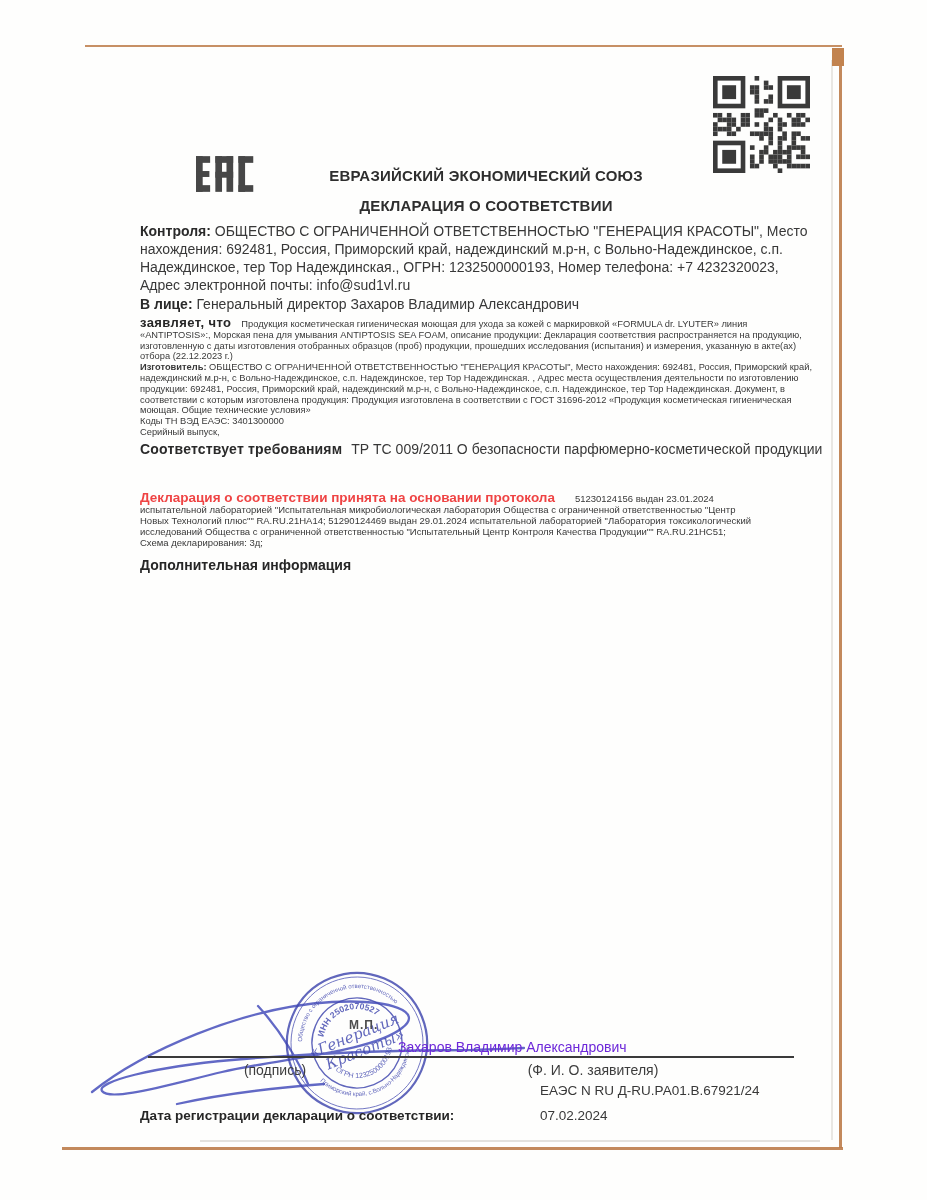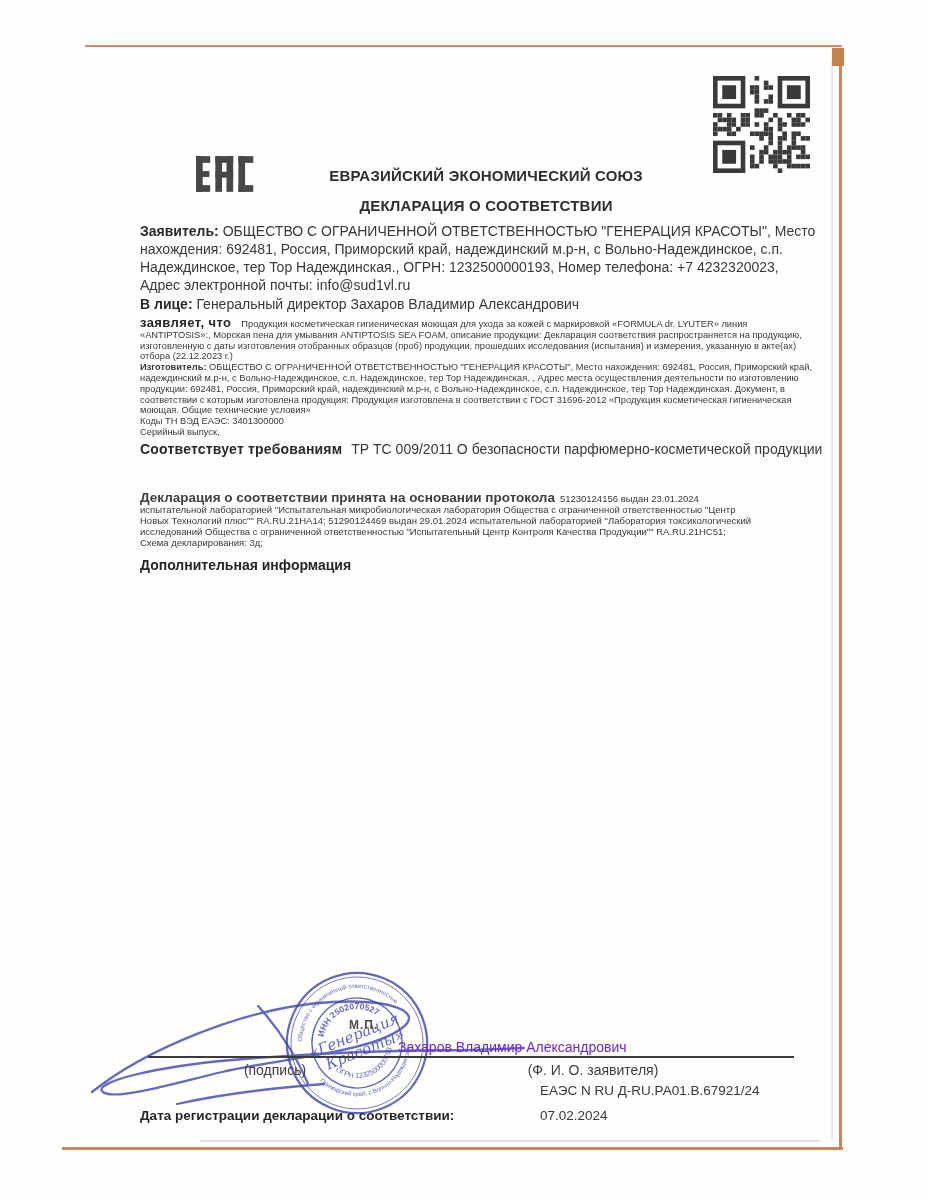--- a/index.html
+++ b/index.html
@@ -30,21 +30,21 @@
 
   .declares{position:absolute;left:140px;top:318px;width:680px;font-size:9.3px;line-height:10.8px;}
   .declares .lbl{font-size:13px;font-weight:700;color:#262626;letter-spacing:.4px;margin-right:10px;}
   .sm-b{font-weight:700;}
 
   .compliance{top:440px;width:700px;line-height:19px;}
   .compliance b{letter-spacing:.2px;}
   .compliance .val{margin-left:9px;}
 
   .basis{position:absolute;left:140px;top:492px;width:612px;font-size:9.5px;line-height:11px;}
-  .basis .lbl{font-size:13.5px;font-weight:700;color:#404040;margin-right:5px;}
+  .basis .lbl{font-size:13.5px;font-weight:700;color:#ef4444;margin-right:20px;}
 
   .additional{top:556px;font-weight:700;color:#262626;}
   .validity{top:616px;width:600px;line-height:21px;}
 
   
   .sig-svg{position:absolute;left:72px;top:972px;width:470px;height:150px;}
   .stamp-svg{position:absolute;left:282px;top:968px;width:150px;height:150px;}
   .mp-mark{position:absolute;left:349px;top:1018px;font-size:12px;font-weight:700;color:#4c4c4c;letter-spacing:1px;}
   .form-line{position:absolute;left:148px;top:1056px;width:646px;height:0;border-top:2px solid #3a3a3a;}
   .sig-name{position:absolute;left:398px;top:1039px;font-size:14px;color:#6d28d9;}
@@ -213,21 +213,21 @@
       <rect x="0" y="64.66666666666666" width="32.33333333333333" height="32.33333333333333" fill="#3a3a3a"></rect>
       <rect x="4.619047619047619" y="69.28571428571428" width="23.095238095238095" height="23.095238095238095" fill="#fff"></rect>
       <rect x="9.238095238095237" y="73.9047619047619" width="13.857142857142856" height="13.857142857142856" fill="#3a3a3a"></rect>
     </svg>
 
   <div class="titles">
     <h1>ЕВРАЗИЙСКИЙ ЭКОНОМИЧЕСКИЙ СОЮЗ</h1>
     <h1>ДЕКЛАРАЦИЯ О СООТВЕТСТВИИ</h1>
   </div>
 
-  <p class="para applicant"><b>Заявитель:</b> <span>ОБЩЕСТВО С ОГРАНИЧЕННОЙ ОТВЕТСТВЕННОСТЬЮ "ГЕНЕРАЦИЯ КРАСОТЫ", Место нахождения: 692481, Россия, Приморский край, надеждинский м.р-н, с Вольно-Надеждинское, с.п. Надеждинское, тер Тор Надеждинская., ОГРН: 1232500000193, Номер телефона: +7 4232320023, Адрес электронной почты: info@sud1vl.ru</span></p>
+  <p class="para applicant"><b>Контроля:</b> <span>ОБЩЕСТВО С ОГРАНИЧЕННОЙ ОТВЕТСТВЕННОСТЬЮ "ГЕНЕРАЦИЯ КРАСОТЫ", Место нахождения: 692481, Россия, Приморский край, надеждинский м.р-н, с Вольно-Надеждинское, с.п. Надеждинское, тер Тор Надеждинская., ОГРН: 1232500000193, Номер телефона: +7 4232320023, Адрес электронной почты: info@sud1vl.ru</span></p>
 
   <p class="para person"><b>В лице:</b> <span>Генеральный директор Захаров Владимир Александрович</span></p>
 
   <div class="declares">
     <b class="lbl">заявляет, что</b><span>Продукция косметическая гигиеническая моющая для ухода за кожей с маркировкой «FORMULA dr. LYUTER» линия «ANTIPTOSIS»:, Морская пена для умывания ANTIPTOSIS SEA FOAM, описание продукции: Декларация соответствия распространяется на продукцию, изготовленную с даты изготовления отобранных образцов (проб) продукции, прошедших исследования (испытания) и измерения, указанную в акте(ах) отбора (22.12.2023 г.)</span><br>
     <span class="sm-b">Изготовитель:</span> <span>ОБЩЕСТВО С ОГРАНИЧЕННОЙ ОТВЕТСТВЕННОСТЬЮ "ГЕНЕРАЦИЯ КРАСОТЫ", Место нахождения: 692481, Россия, Приморский край, надеждинский м.р-н, с Вольно-Надеждинское, с.п. Надеждинское, тер Тор Надеждинская.  , Адрес места осуществления деятельности по изготовлению продукции: 692481, Россия, Приморский край, надеждинский м.р-н, с Вольно-Надеждинское, с.п. Надеждинское, тер Тор Надеждинская. Документ, в соответствии с которым изготовлена продукция: Продукция изготовлена в соответствии с ГОСТ 31696-2012 «Продукция косметическая гигиеническая моющая. Общие технические условия»</span><br>
     <span>Коды ТН ВЭД ЕАЭС: 3401300000</span><br>
     <span>Серийный выпуск,</span>
   </div>
 

